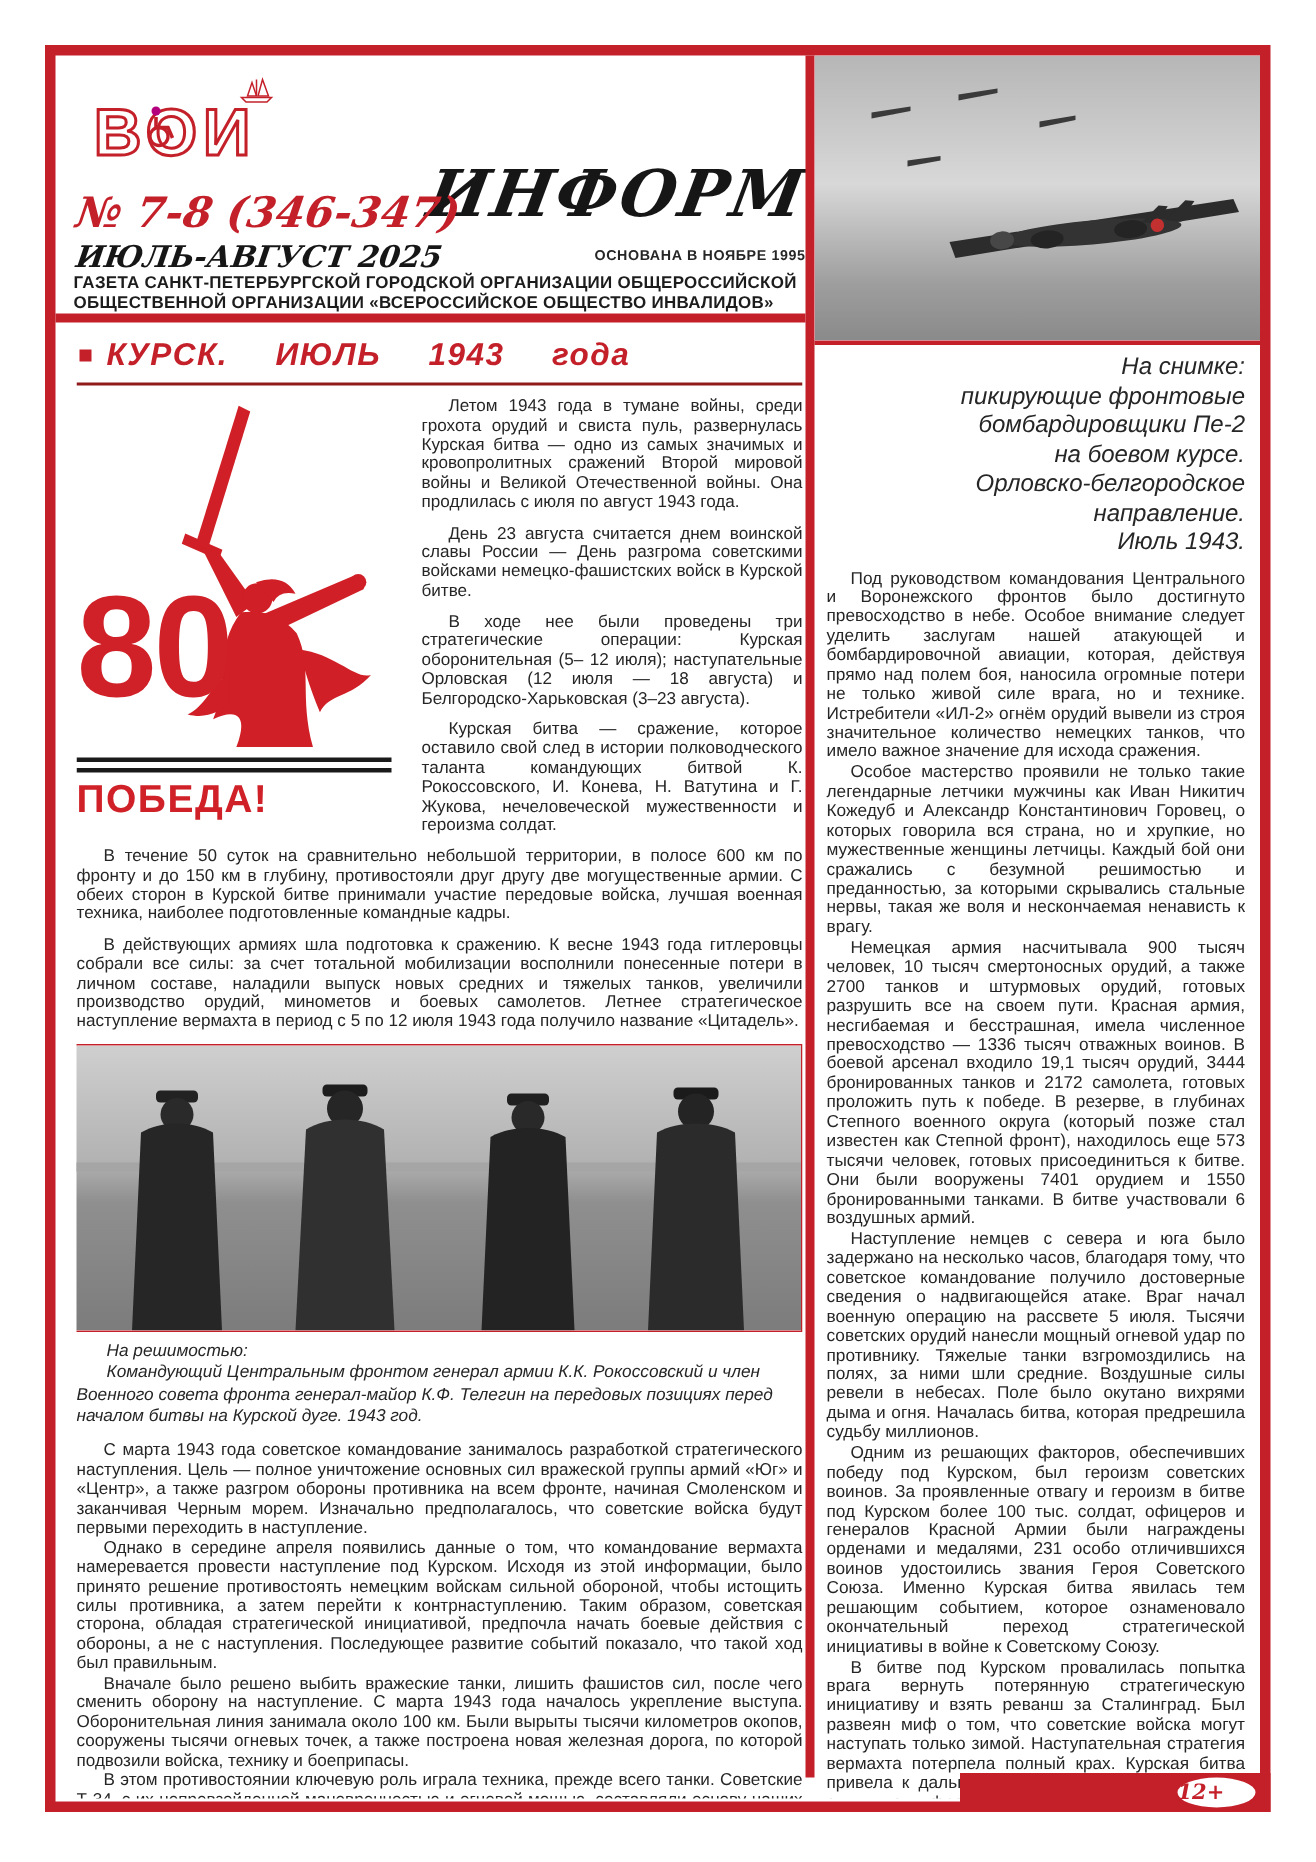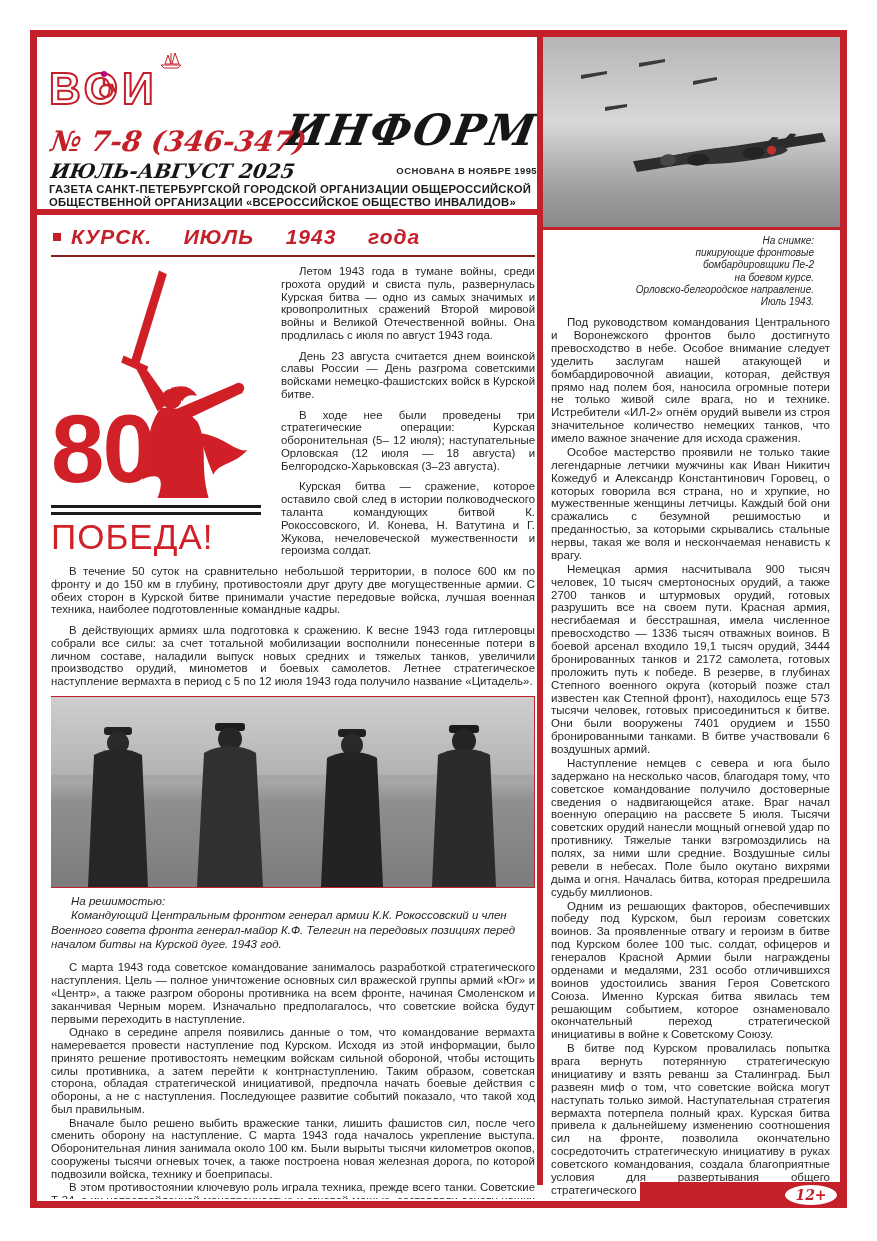--- a/index.html
+++ b/index.html
@@ -10,21 +10,21 @@
   html,body{margin:0;padding:0;background:#fff;}
   .page{position:relative;width:877px;height:1241px;background:#fff;overflow:hidden;
         font-family:"Liberation Sans",sans-serif;color:var(--ink);}
   .frame{position:absolute;left:30px;top:30px;width:803px;height:1164px;border:7px solid var(--red);}
 
   
   .masthead{position:absolute;left:12px;top:10px;width:488px;height:164px;}
   .voi-logo{position:absolute;left:0;top:14px;width:122px;height:62px;}
   .voi-text{font-family:"Liberation Sans",sans-serif;font-weight:900;font-size:44px;line-height:56px;
             letter-spacing:4px;color:#fff;-webkit-text-stroke:2px var(--red);
-            text-shadow:0 0 1px var(--red);}
+            text-shadow:0 0 1px var(--red);text-align:right;}
   .ship{position:absolute;right:-14px;top:-10px;}
   .wheel{position:absolute;left:48px;top:8px;}
   .mast-title{position:absolute;left:118px;top:-10px;width:372px;text-align:center;
               font-family:"Liberation Serif","DejaVu Serif",serif;font-weight:bold;font-size:63px;
               letter-spacing:1px;color:#fff;-webkit-text-stroke:2.2px #3d3d3d;
               text-shadow:2px 2px 0 #bdbdbd;white-space:nowrap;}
   .mast-issue{position:absolute;left:2px;top:78px;font-family:"DejaVu Serif",serif;font-style:italic;
               font-weight:bold;font-size:28px;color:var(--red);transform:skewX(-8deg);white-space:nowrap;}
   .mast-inform{position:absolute;left:205px;top:58px;width:283px;text-align:right;
                font-family:"DejaVu Serif",serif;font-style:italic;font-weight:bold;font-size:43px;
@@ -42,48 +42,48 @@
   .headline{display:flex;align-items:center;gap:10px;margin:4px 0 6px 2px;}
   .headline .bullet{width:8px;height:8px;background:var(--red);flex:0 0 auto;}
   .headline .hl-text{font-style:italic;font-weight:900;font-size:21px;color:var(--red);
                      letter-spacing:1px;word-spacing:9px;white-space:pre-wrap;text-align:center;}
   .hl-rule{border:0;border-top:2px solid #8e1a1a;margin:0 0 8px 0;}
   .left-col p{margin:0;text-align:justify;text-indent:18px;font-size:11.4px;line-height:1.12;}
   .story-top p{margin-bottom:8px;}
   .story-top p:last-child{margin-bottom:0;}
   .victory-logo{position:relative;float:left;width:218px;height:292px;margin:0 12px 2px 0;}
   .statue{position:absolute;left:40px;top:0;}
-  .v80{position:absolute;left:0;top:140px;font-weight:900;font-size:96px;line-height:.92;color:var(--red2);
+  .v80{position:absolute;left:0;top:123px;font-weight:900;font-size:96px;line-height:.92;color:var(--red2);
        letter-spacing:-2px;}
   .v-lines{position:absolute;left:0;top:240px;width:210px;}
   .v-lines span{display:block;height:3px;background:#1a1a1a;margin-bottom:4px;}
-  .v-pobeda{position:absolute;left:0;top:252px;font-weight:400;font-size:35px;color:var(--red2);
+  .v-pobeda{position:absolute;left:0;top:252px;font-weight:700;font-size:26px;color:var(--red2);
             letter-spacing:1px;}
   .photo-generals{position:relative;width:494px;height:190px;margin:8px 0 6px -12px;
                   border:1px solid var(--red);overflow:hidden;}
   .fig-caption{font-style:italic;font-size:11.5px;line-height:1.25;margin:4px 0 10px 0;}
   .fig-caption div{text-indent:20px;}
   .story-bottom p{margin-bottom:1px;}
 
   
   .photo-air{position:absolute;left:506px;top:0;width:297px;height:190px;overflow:hidden;
              border-bottom:3px solid var(--red);}
   .right-col{position:absolute;left:506px;top:196px;width:297px;height:966px;overflow:hidden;
              padding:0;box-sizing:border-box;}
   .rc-inner{padding:0 10px 0 8px;}
-  .air-caption{font-style:italic;font-size:10px;line-height:1.22;text-align:right;
-               white-space:pre-line;margin:2px 16px 8px 0;}
+  .air-caption{font-style:italic;font-size:16px;line-height:1.22;text-align:right;
+               white-space:pre-line;margin:2px 0 8px 0;}
   .rc-inner p{margin:0 0 1px 0;text-align:justify;text-indent:16px;font-size:11.5px;line-height:1.12;}
 
   
   .bottom-bar{position:absolute;left:640px;top:1182px;width:207px;height:26px;background:var(--red);
               display:flex;align-items:center;justify-content:flex-end;}
   .age-badge{width:52px;height:20px;margin-right:8px;background:#fff;border:2px solid var(--red);
              border-radius:50%;color:var(--red);font-weight:bold;font-style:italic;font-size:14px;
-             line-height:20px;text-align:center;font-family:"DejaVu Serif",serif;}
+             line-height:20px;text-align:left;font-family:"DejaVu Serif",serif;}
 </style>
 </head>
 <body>
 
 <div class="page">
   <div class="frame">
 
     <div class="masthead">
       <div class="voi-logo">
         <div class="voi-text">ВОИ</div>

